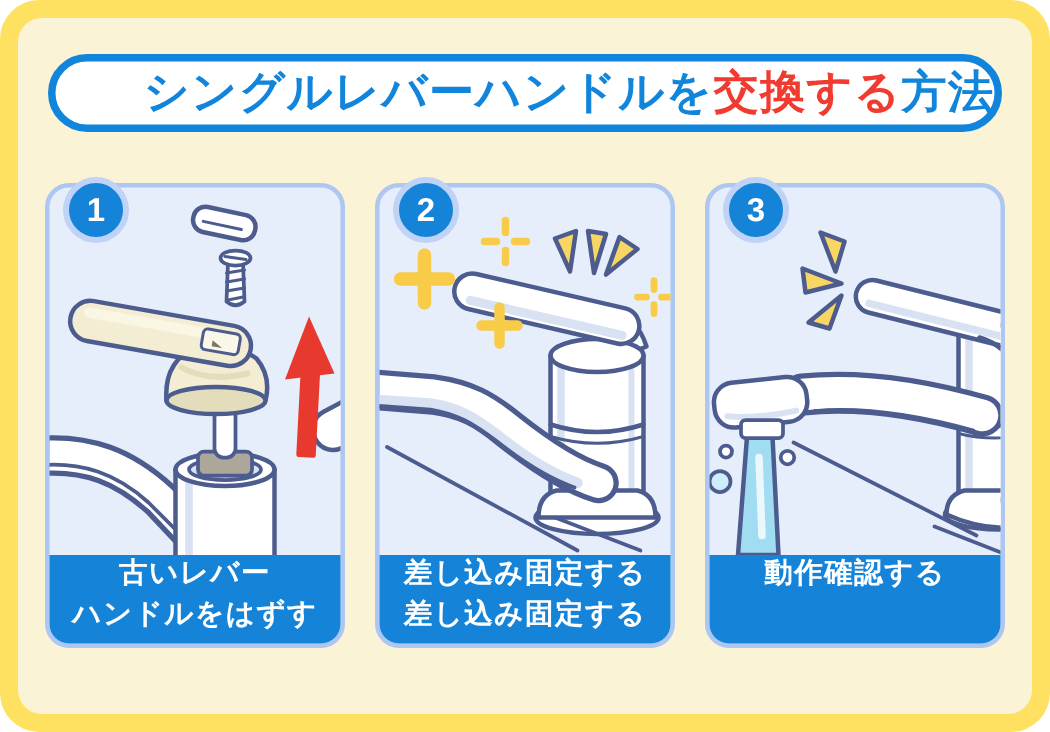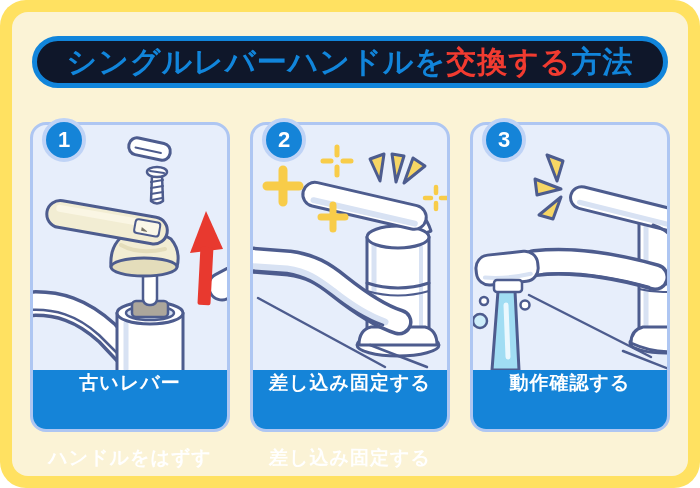--- a/index.html
+++ b/index.html
@@ -5,22 +5,22 @@
   html,body{margin:0;padding:0;}
   body{
     width:700px;height:488px;position:relative;background:#ffffff;
     font-family:"Liberation Sans","DejaVu Sans",sans-serif;
     overflow:hidden;
   }
   .poster{position:absolute;inset:0;background:#FFE161;border-radius:26px;}
   .inner{position:absolute;inset:12px;background:#FBF3D6;border-radius:16px;}
   .banner{
     position:absolute;left:20px;right:20px;top:24px;height:52px;box-sizing:border-box;
-    background:#0f172a;border:5px solid #1185DB;border-radius:31px;
-    display:flex;align-items:center;justify-content:center;
+    background:#ffffff;border:5px solid #1185DB;border-radius:31px;
+    display:flex;align-items:center;justify-content:flex-end;
   }
   .banner-text{font-size:30px;font-weight:800;letter-spacing:1px;white-space:nowrap;line-height:1;}
   .t-blue{color:#1185DB;}
   .t-red{color:#F23B30;}
   .panels{position:absolute;left:18px;top:110px;display:flex;gap:20px;}
   .panel{
     width:200px;height:310px;box-sizing:border-box;position:relative;
     background:#E7EEFB;border:3px solid #AEC6F2;border-radius:16px;
   }
   .badge{
@@ -28,21 +28,21 @@
     background:#1584D8;border:4px solid #BFD3F6;border-radius:50%;
     color:#fff;font-size:22px;font-weight:bold;
     display:flex;align-items:center;justify-content:center;line-height:1;
   }
   .illus{position:absolute;top:0;left:0;width:194px;height:245px;display:block;}
   .caption{
     position:absolute;left:0;right:0;bottom:0;height:59px;
     background:#1584D8;border-radius:0 0 13px 13px;
     color:#fff;font-weight:bold;font-size:19px;line-height:1.42;
     display:flex;flex-direction:column;align-items:center;justify-content:flex-start;
-    text-align:center;letter-spacing:1px;gap:48px;
+    text-align:center;letter-spacing:1px;
   }
   svg{overflow:hidden;}
 </style>
 </head>
 <body>
 
 <div class="poster">
   <div class="inner">
 
     <div class="banner">

